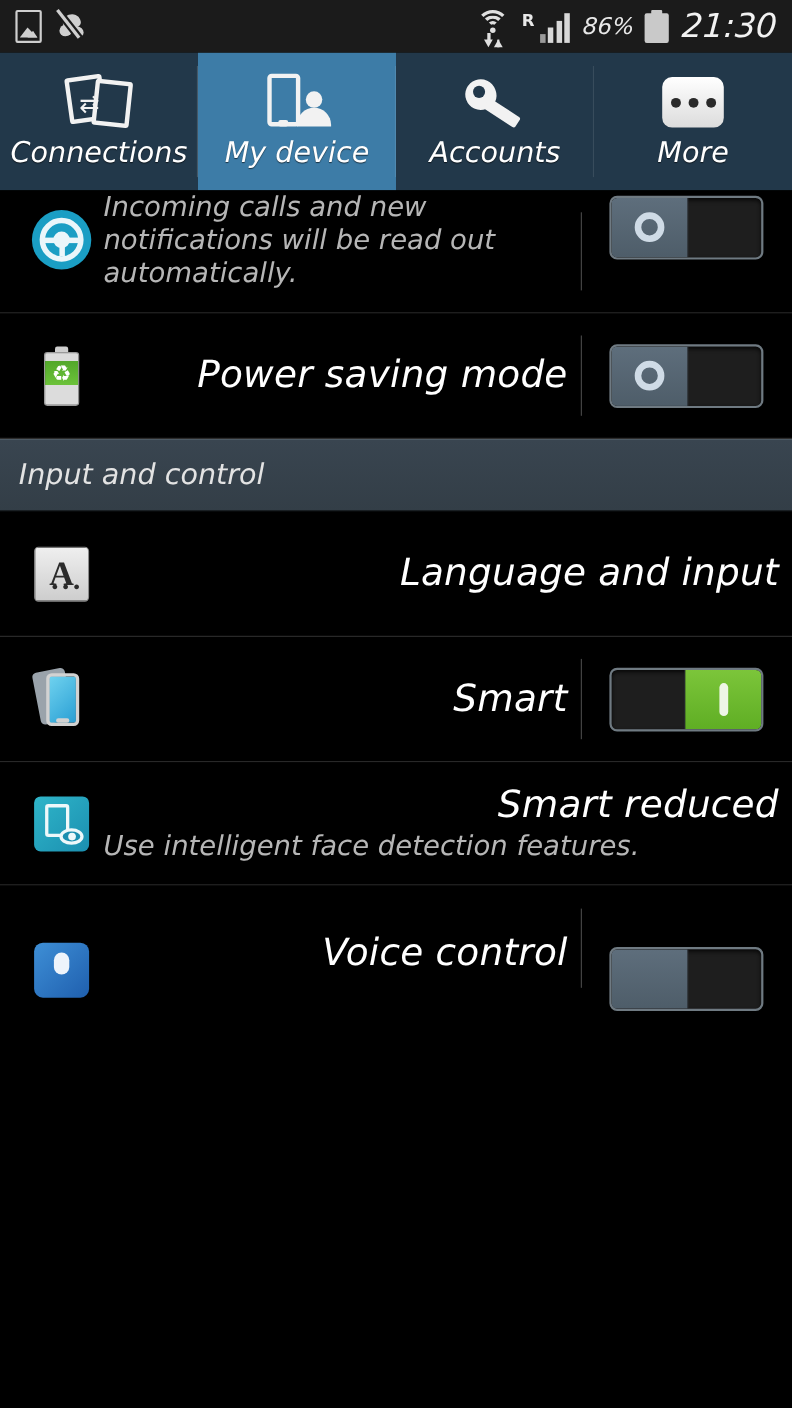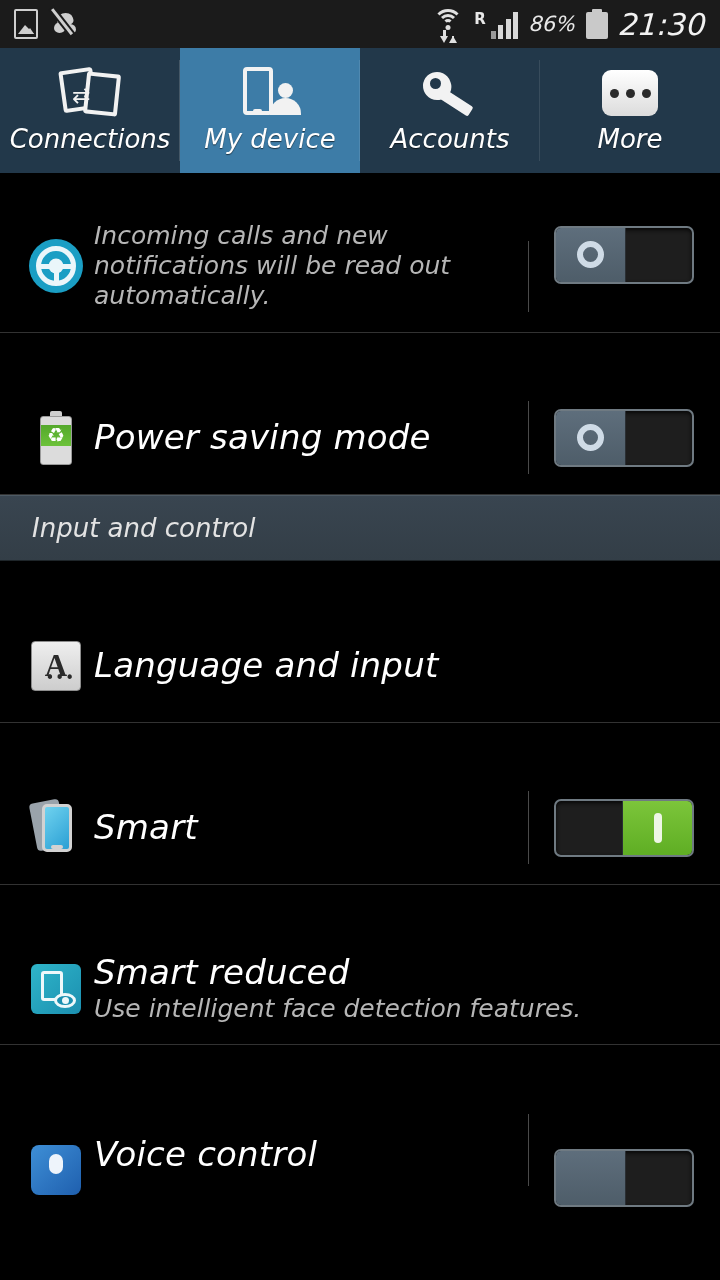--- a/index.html
+++ b/index.html
@@ -132,50 +132,49 @@
     margin-top:2px; white-space:nowrap;
     text-shadow:0 1px 1px rgba(0,0,0,.6);
   }
   
   .list{ width:720px; background:#000; }
   .row{
     position:relative; display:flex; align-items:center;
     min-height:114px; padding:0 0 0 18px;
     border-bottom:1px solid #323232;
     background:#000;
-    margin-top:48px;
   }
   .row-ico{
     width:76px; min-width:76px; display:flex;
     align-items:center; justify-content:center;
   }
   .row-txt{ flex:1; padding-right:12px; }
   .row-title{
     font-family:"DejaVu Sans", sans-serif;
     font-size:34px; font-style:italic; color:#ffffff;
-    line-height:1.12; letter-spacing:.2px;
+    line-height:1.12; letter-spacing:.2px;text-align:right;
   }
   .row-sub{
     font-family:"DejaVu Sans", sans-serif;
     font-size:25px; font-style:italic; color:#b6b6b6;
     line-height:1.2; margin-top:2px;
   }
   .row-ctrl{
     width:192px; min-width:192px; display:flex;
     align-items:center; justify-content:center;
     align-self:stretch; position:relative;
   }
   .row-ctrl:before{
     content:""; position:absolute; left:0; top:18%; bottom:18%;
     width:1px; background:#4a4a4a;
   }
   
   .section{
     height:66px; width:720px; display:flex; align-items:center;
-    padding-left:32px;
+    padding-left:17px;
     background:linear-gradient(#394550,#333e47);
     border-top:1px solid #4d5a64;
     border-bottom:1px solid #1e2529;
   }
   .section-label{
     font-family:"DejaVu Sans", sans-serif;
     font-size:26px; font-style:italic; color:#e3e3e3;
   }
   
   .toggle{

